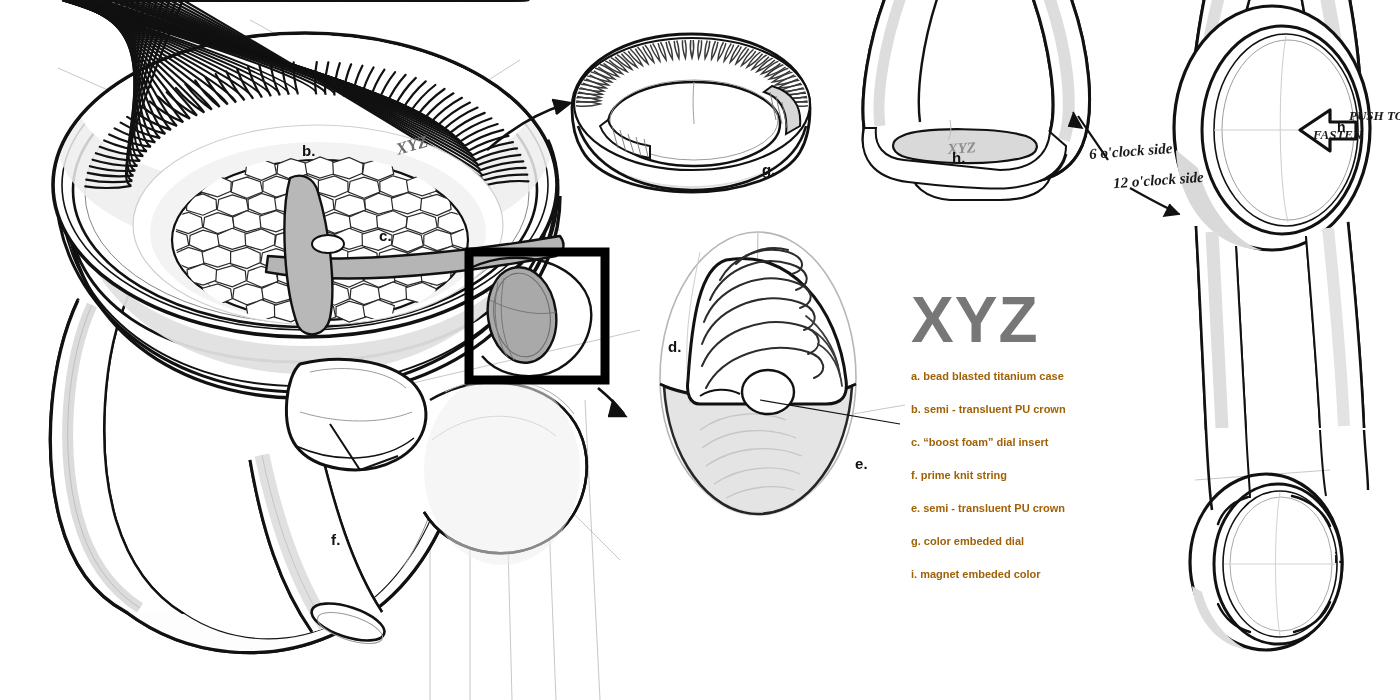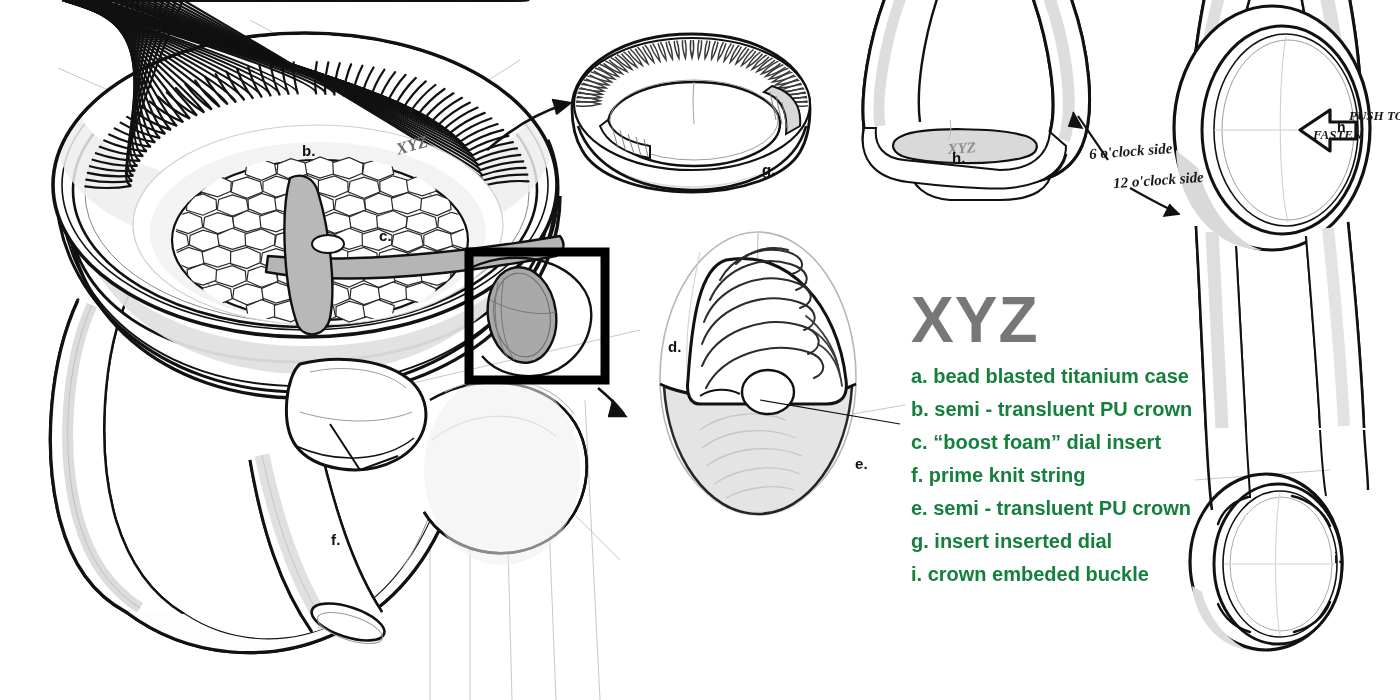--- a/index.html
+++ b/index.html
@@ -7,22 +7,22 @@
   #sheet{position:relative;width:1400px;height:700px;background:#ffffff;}
   svg.layer{position:absolute;left:0;top:0;width:1400px;height:700px;}
 
   .callout{position:absolute;font-family:"Liberation Sans",sans-serif;font-weight:bold;
            font-size:15px;color:#111;letter-spacing:.2px;}
 
   #brand-title{position:absolute;left:911px;top:288px;font-family:"Liberation Sans",sans-serif;
                font-weight:bold;font-size:64px;line-height:64px;color:#777777;letter-spacing:1px;}
 
   #legend{position:absolute;left:911px;top:368px;width:320px;}
-  .legend-row{font-family:"Liberation Sans",sans-serif;font-weight:bold;font-size:20px;
-              color:#15803d;line-height:16px;margin-bottom:17px;white-space:nowrap;}
+  .legend-row{font-family:"Liberation Sans",sans-serif;font-weight:bold;font-size:11px;
+              color:#a16207;line-height:16px;margin-bottom:17px;white-space:nowrap;}
 
   .hand-note{position:absolute;font-family:"Liberation Serif",serif;font-style:italic;
              font-weight:bold;font-size:15px;color:#1a1a1a;white-space:nowrap;}
   .hand-small{font-size:13px;}
 </style>
 </head>
 <body>
 
 <div id="sheet">
 
@@ -802,22 +802,22 @@
   </svg>
 
   <div id="brand-title">XYZ</div>
 
   <div id="legend">
     <div class="legend-row">a. bead blasted titanium case</div>
     <div class="legend-row">b. semi - transluent PU crown</div>
     <div class="legend-row">c. “boost foam” dial insert</div>
     <div class="legend-row">f. prime knit string</div>
     <div class="legend-row">e. semi - transluent PU crown</div>
-    <div class="legend-row">g. insert inserted dial</div>
-    <div class="legend-row">i. crown embeded buckle</div>
+    <div class="legend-row">g. color embeded dial</div>
+    <div class="legend-row">i. magnet embeded color</div>
   </div>
 
   <div class="callout" style="left:140px;top:74px;">a.</div>
   <div class="callout" style="left:302px;top:142px;">b.</div>
   <div class="callout" style="left:379px;top:227px;">c.</div>
   <div class="callout" style="left:668px;top:338px;">d.</div>
   <div class="callout" style="left:855px;top:455px;">e.</div>
   <div class="callout" style="left:331px;top:531px;">f.</div>
   <div class="callout" style="left:762px;top:161px;">g.</div>
   <div class="callout" style="left:952px;top:149px;">h.</div>

